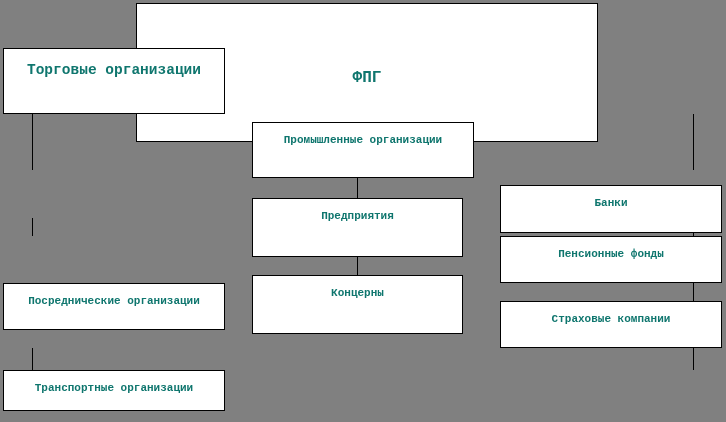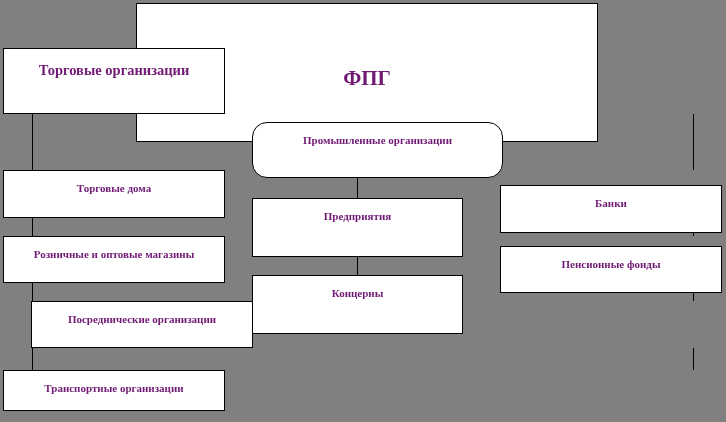--- a/index.html
+++ b/index.html
@@ -18,36 +18,37 @@
   }
   .box {
     position: absolute;
     background: #ffffff;
     border: 1px solid #000000;
     box-sizing: border-box;
     display: flex;
     align-items: flex-start;
     justify-content: center;
     text-align: center;
-    color: #701a75;
+    color: #0f766e;
     font-weight: bold;
     line-height: 1.45;
     z-index: 3;
+    font-family: Liberation Mono, monospace;
   }
   .box > span {
     display: block;
     width: 92%;
   }
   
   .box.container-box {
     z-index: 1;
     align-items: center;
   }
   .box.title-box {
-    font-size: 21px;
+    font-size: 16px;
     padding-top: 12px;
   }
   .lvl1 {
     font-size: 14.5px;
     padding-top: 11px;
   }
   .lvl2 {
     font-size: 11px;
     padding-top: 10px;
   }
@@ -64,39 +65,33 @@
 <div id="canvas">
 
   <div class="box container-box title-box" style="left:136px; top:3px; width:462px; height:139px;">
     <span>ФПГ</span>
   </div>
 
   <div class="box lvl1" style="left:3px; top:48px; width:222px; height:66px;">
     <span>Торговые организации</span>
   </div>
 
-  <div class="box lvl2" style="left:252px; top:122px; width:251px; height:56px;border-radius:15px;">
+  <div class="box lvl2" style="left:252px; top:122px; width:222px; height:56px;">
     <span>Промышленные организации</span>
   </div>
 
 
   <div class="connector" style="left:32px; top:114px; height:56px;"></div>
   <div class="connector" style="left:32px; top:218px; height:18px;"></div>
   <div class="connector" style="left:32px; top:283px; height:18px;"></div>
   <div class="connector" style="left:32px; top:348px; height:22px;"></div>
 
-  <div class="box lvl2" style="left:3px; top:170px; width:222px; height:48px;">
-    <span>Торговые дома</span>
-  </div>
 
-  <div class="box lvl2" style="left:3px; top:236px; width:222px; height:47px;">
-    <span>Розничные и оптовые магазины</span>
-  </div>
 
-  <div class="box lvl2" style="left:3px; top:301px; width:222px; height:47px;margin-left:28px;">
+  <div class="box lvl2" style="left:3px; top:283px; width:222px; height:47px;">
     <span>Посреднические организации</span>
   </div>
 
   <div class="box lvl2" style="left:3px; top:370px; width:222px; height:41px;">
     <span>Транспортные организации</span>
   </div>
 
   <div class="connector" style="left:357px; top:178px; height:20px;"></div>
   <div class="connector" style="left:357px; top:257px; height:18px;"></div>
 
@@ -110,19 +105,22 @@
 
   <div class="connector" style="left:693px; top:114px; height:56px;"></div>
   <div class="connector" style="left:693px; top:218px; height:18px;"></div>
   <div class="connector" style="left:693px; top:283px; height:18px;"></div>
   <div class="connector" style="left:693px; top:348px; height:22px;"></div>
 
   <div class="box lvl2" style="left:500px; top:170px; width:222px; height:48px;margin-top:15px;">
     <span>Банки</span>
   </div>
 
-  <div class="box lvl2" style="left:500px; top:236px; width:222px; height:47px;margin-top:10px;">
+  <div class="box lvl2" style="left:500px; top:236px; width:222px; height:47px;">
     <span>Пенсионные фонды</span>
   </div>
 
+  <div class="box lvl2" style="left:500px; top:301px; width:222px; height:47px;">
+    <span>Страховые компании</span>
+  </div>
 
 
 </div>
 
 </body></html>

